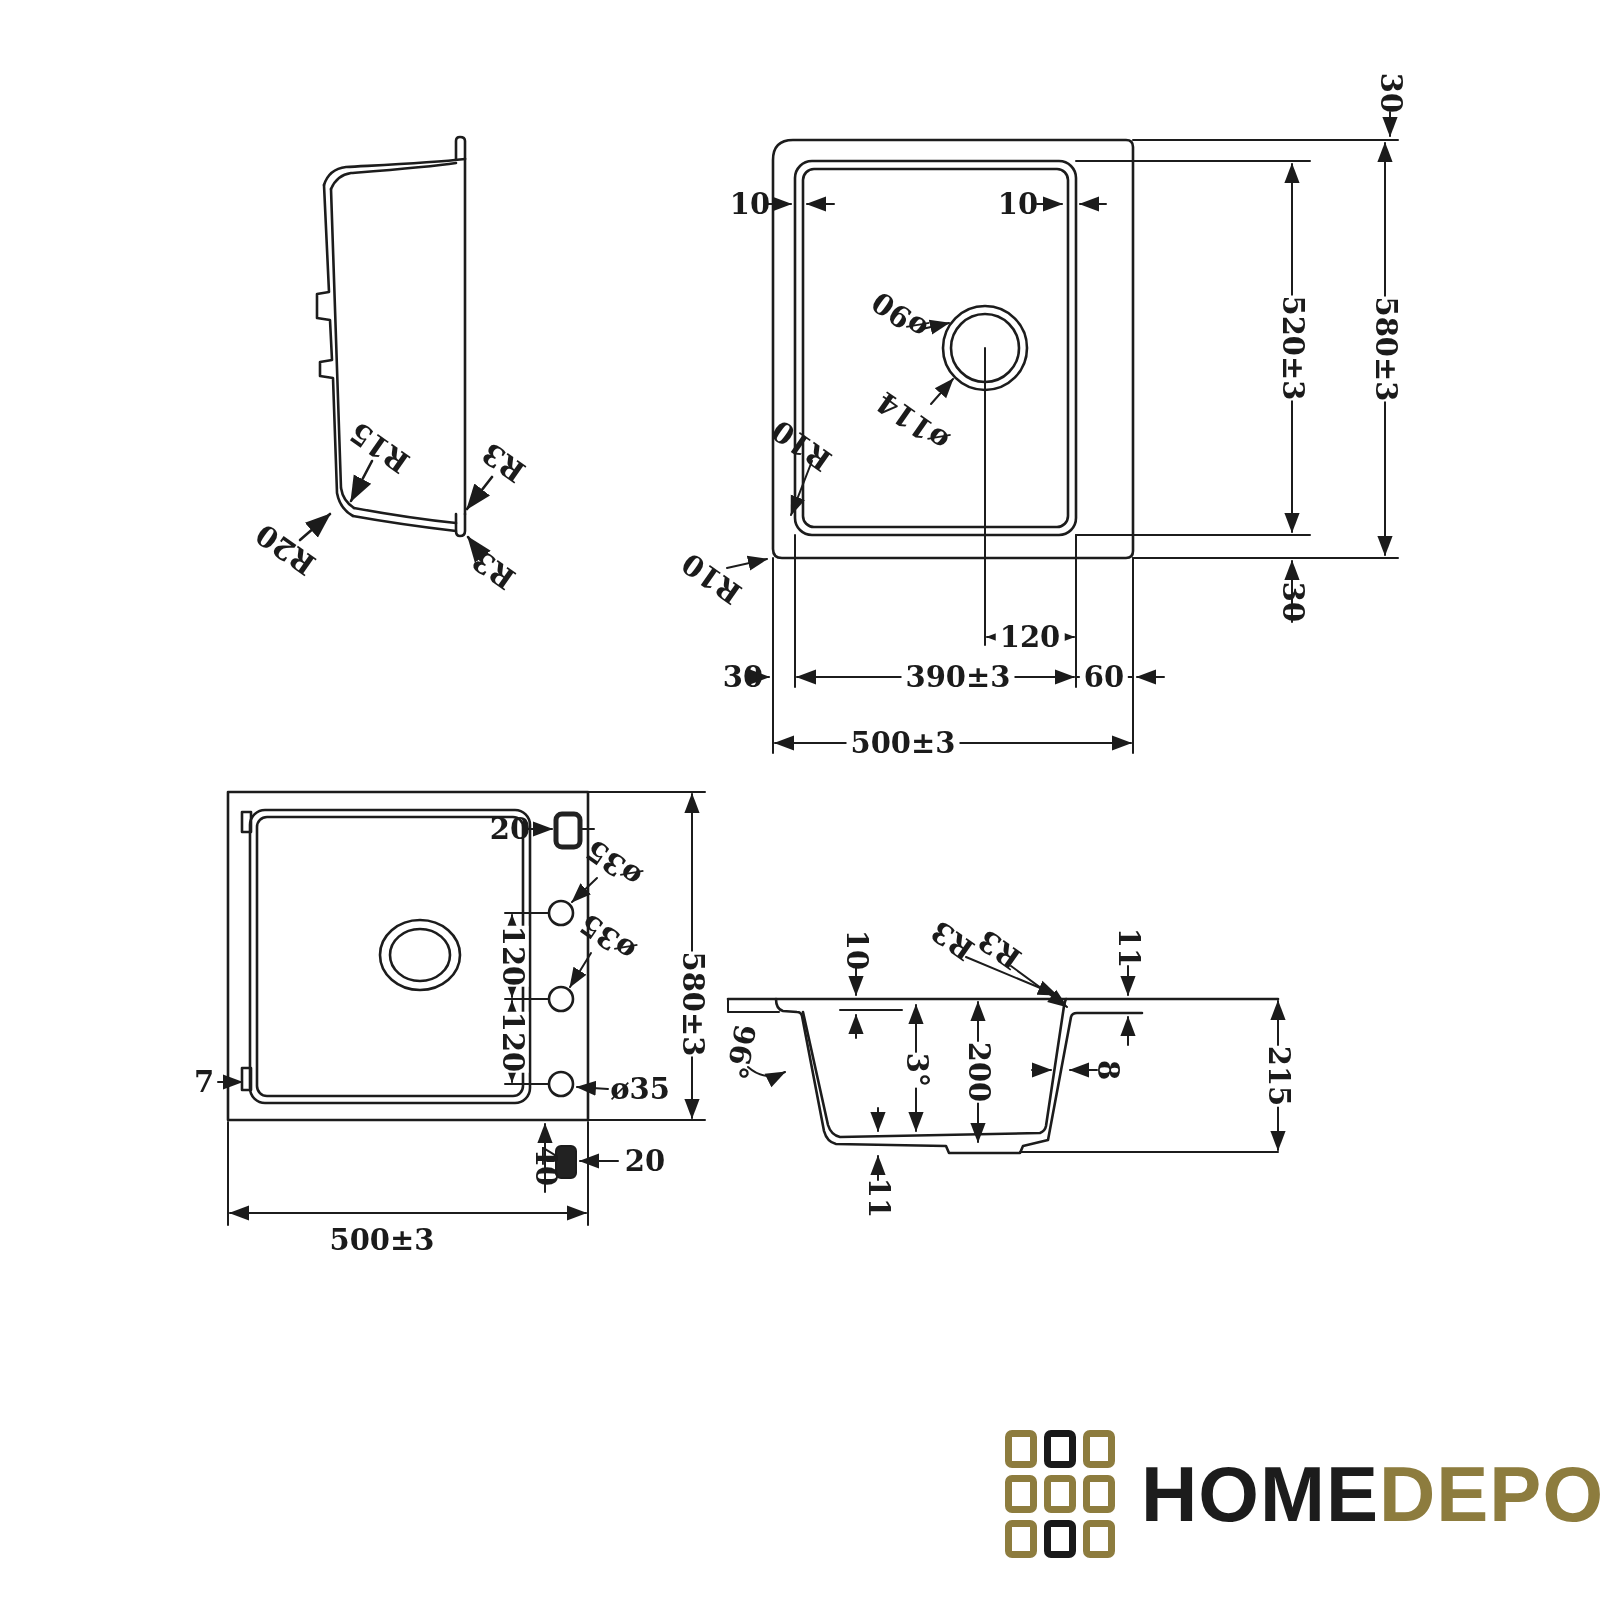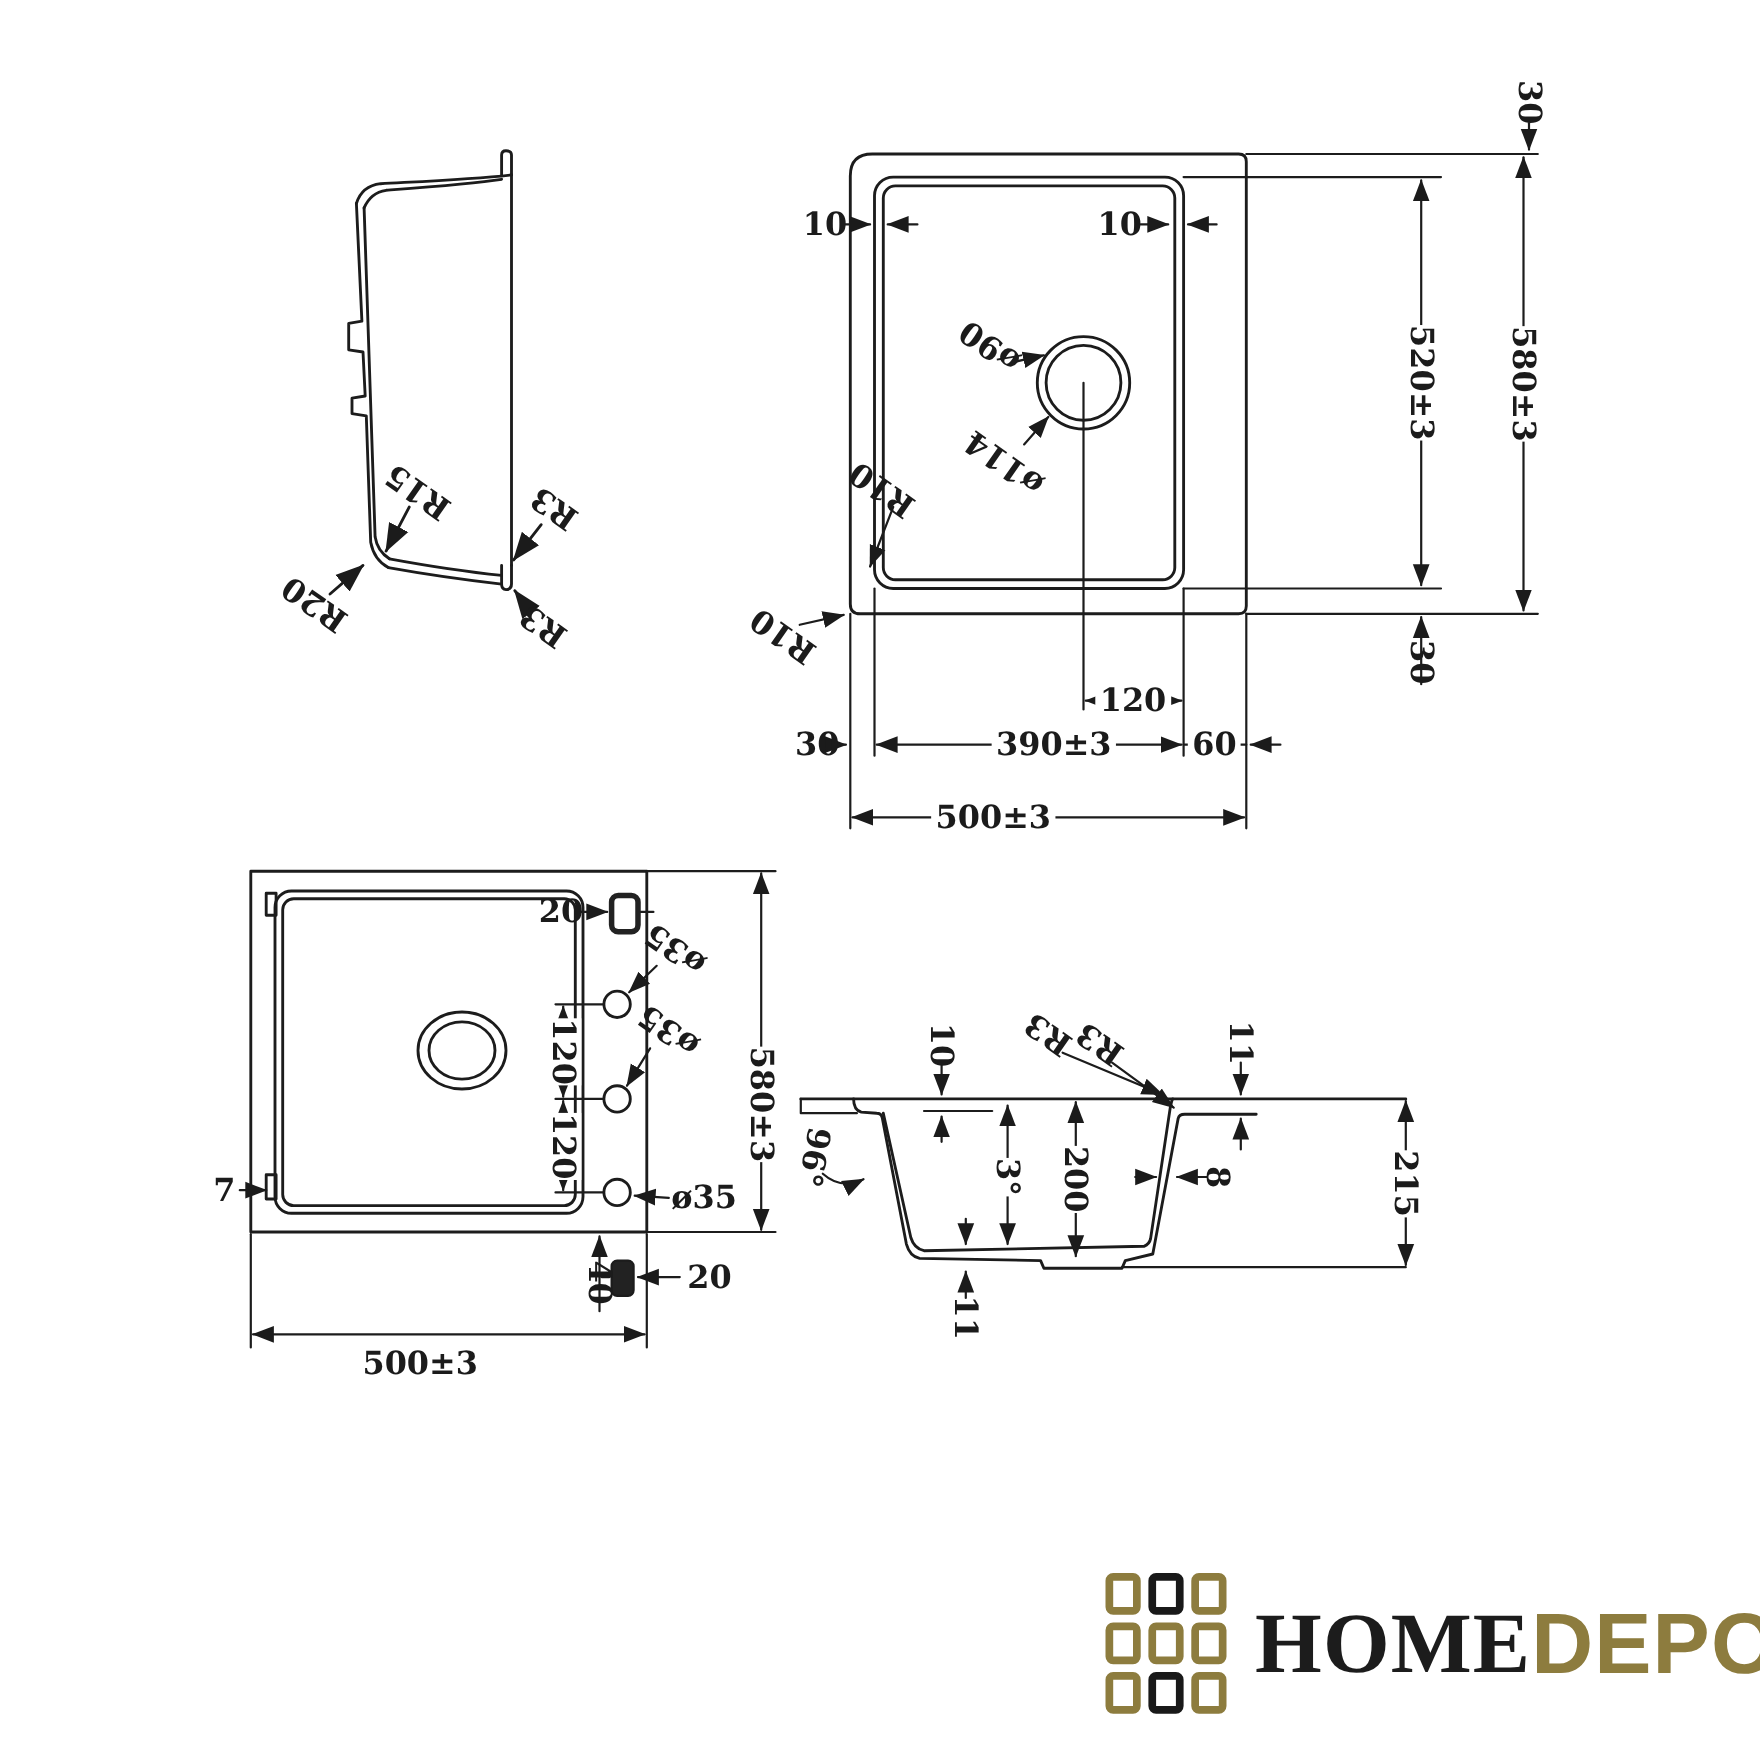--- a/index.html
+++ b/index.html
@@ -21,21 +21,21 @@
   .r100{transform:translate(-50%,-50%) rotate(100deg);}
   .r215{transform:translate(-50%,-50%) rotate(215deg);}
   .bg{background:#fff;padding:0 4px;}
   .r90.bg{padding:2px 0;}
   
   #logo{position:absolute;left:1005px;top:1430px;display:flex;align-items:center;}
   #logo-grid{display:grid;grid-template-columns:repeat(3,32px);grid-auto-rows:38px;gap:7px;}
   .cell{border:7px solid #8d7c3e;border-radius:7px;box-sizing:border-box;}
   .cell.black{border-color:#191919;}
   #logo-text{margin-left:26px;font-family:"Liberation Sans", sans-serif;font-size:78px;font-weight:600;letter-spacing:1px;line-height:1;display:flex;}
-  #logo-home{color:#1c1c1c;font-family:Liberation Serif, serif;}
+  #logo-home{color:#1c1c1c;}
   #logo-depo{color:#8d7c3e;}
 </style>
 </head>
 <body>
 
 <div id="stage">
 
 <svg width="1600" height="1600" viewBox="0 0 1600 1600">
   <defs>
     <marker id="m" viewBox="0 0 10 10" refX="9.5" refY="5" markerWidth="10" markerHeight="10" orient="auto-start-reverse">

